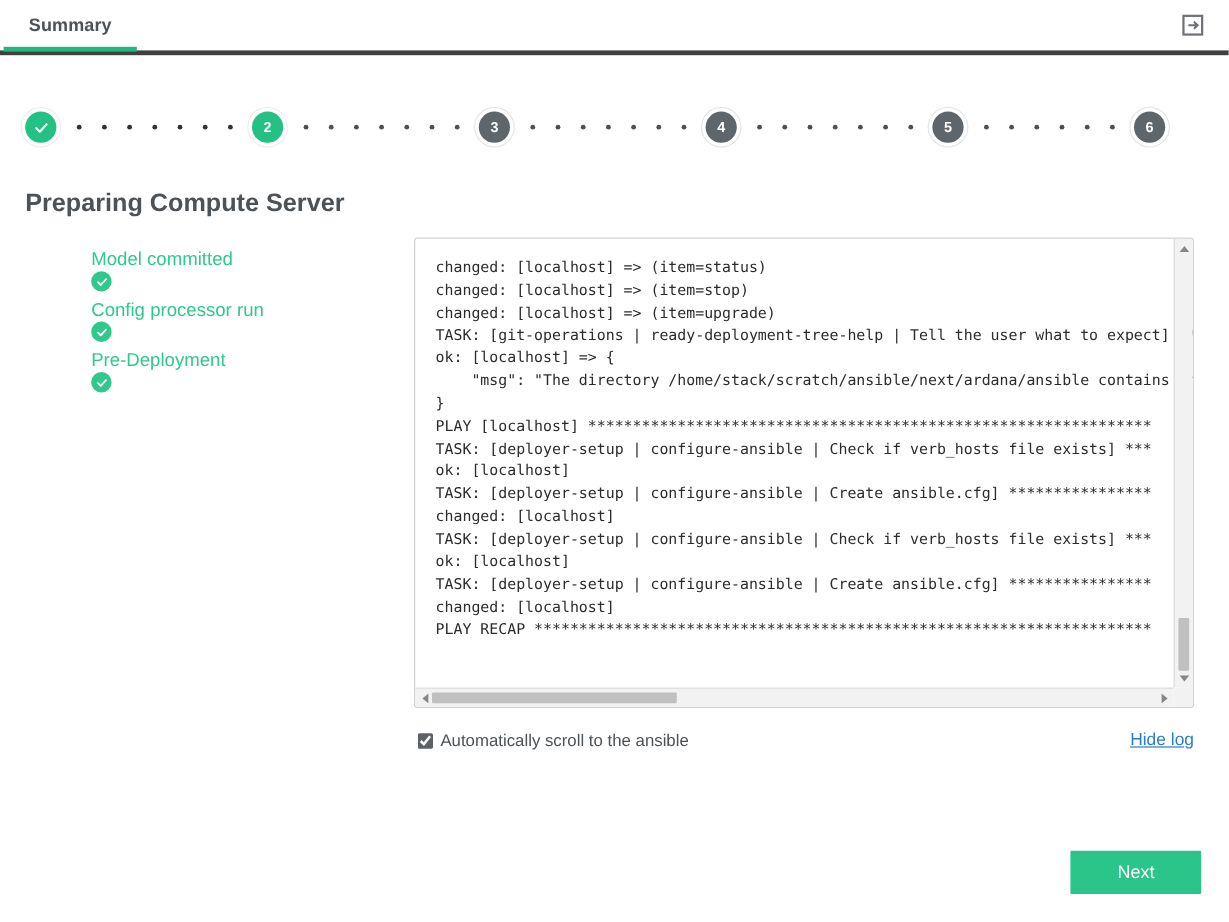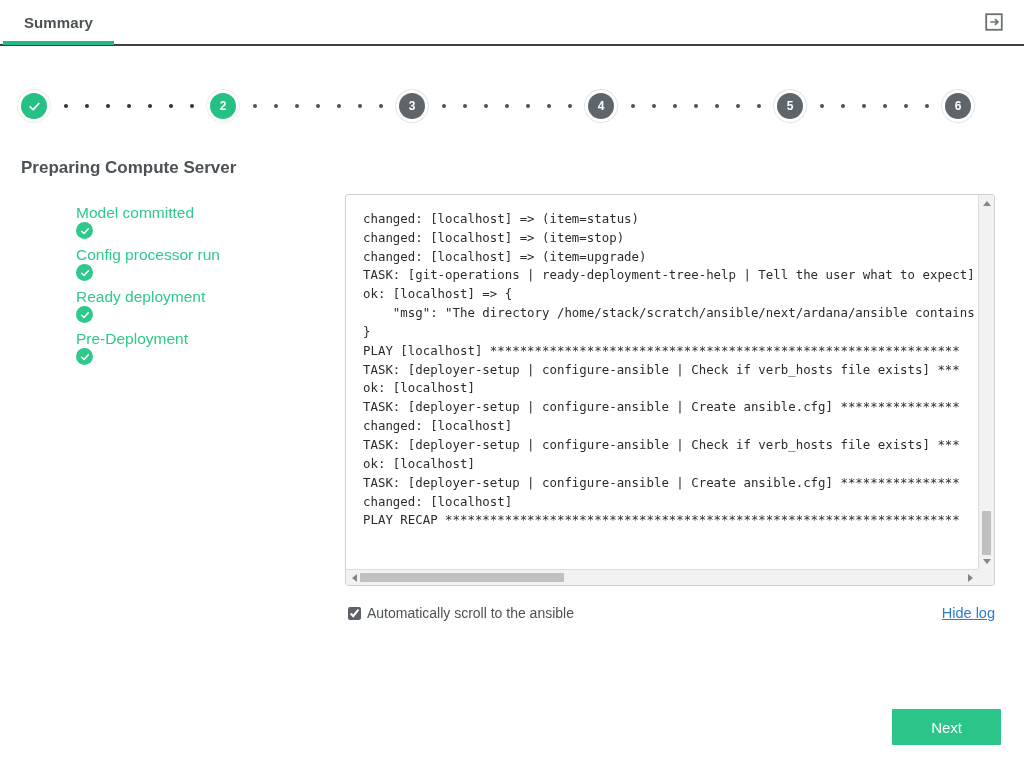--- a/index.html
+++ b/index.html
@@ -8,21 +8,21 @@
     width: 1024px; height: 768px;
     background: #ffffff;
     font-family: "Liberation Sans", sans-serif;
     overflow: hidden;
   }
 
   
   .header {
     position: relative;
     height: 46px;
-    border-bottom: 2px solid #404040;
+    border-bottom: 4px solid #404040;
     display: flex;
     align-items: stretch;
   }
   .tabs { display: flex; align-items: stretch; padding-left: 3px; }
   .tab {
     display: flex; align-items: center;
     padding: 0 21px;
     font-size: 15px;
     color: #76797c;
     cursor: pointer;
@@ -85,21 +85,21 @@
     width: 4px; height: 4px;
     border-radius: 50%;
     background: #2f3337;
     margin: 0 8.5px;
   }
   .dots.gray .dot { background: #4c5156; }
 
   
   .section-title {
     margin: 36px 0 0 21px;
-    font-size: 17px;
+    font-size: 21px;
     font-weight: bold;
     color: #4d5256;
   }
 
   
   .body {
     display: flex;
     align-items: flex-start;
     padding-top: 16px;
   }
@@ -341,28 +341,20 @@
     <div class="check-item">
       <span class="label">Model committed</span>
       <span class="check-badge">
         <svg viewBox="0 0 24 24">
             <path d="M4 12.5 L9.5 18 L20 6.5" fill="none" stroke="#ffffff" stroke-width="3.6" stroke-linecap="round" stroke-linejoin="round"></path>
           </svg>
       </span>
     </div>
     <div class="check-item">
       <span class="label">Config processor run</span>
-      <span class="check-badge">
-        <svg viewBox="0 0 24 24">
-            <path d="M4 12.5 L9.5 18 L20 6.5" fill="none" stroke="#ffffff" stroke-width="3.6" stroke-linecap="round" stroke-linejoin="round"></path>
-          </svg>
-      </span>
-    </div>
-    <div class="check-item">
-      <span class="label">Ready deployment</span>
       <span class="check-badge">
         <svg viewBox="0 0 24 24">
             <path d="M4 12.5 L9.5 18 L20 6.5" fill="none" stroke="#ffffff" stroke-width="3.6" stroke-linecap="round" stroke-linejoin="round"></path>
           </svg>
       </span>
     </div>
     <div class="check-item">
       <span class="label">Pre-Deployment</span>
       <span class="check-badge">
         <svg viewBox="0 0 24 24">

